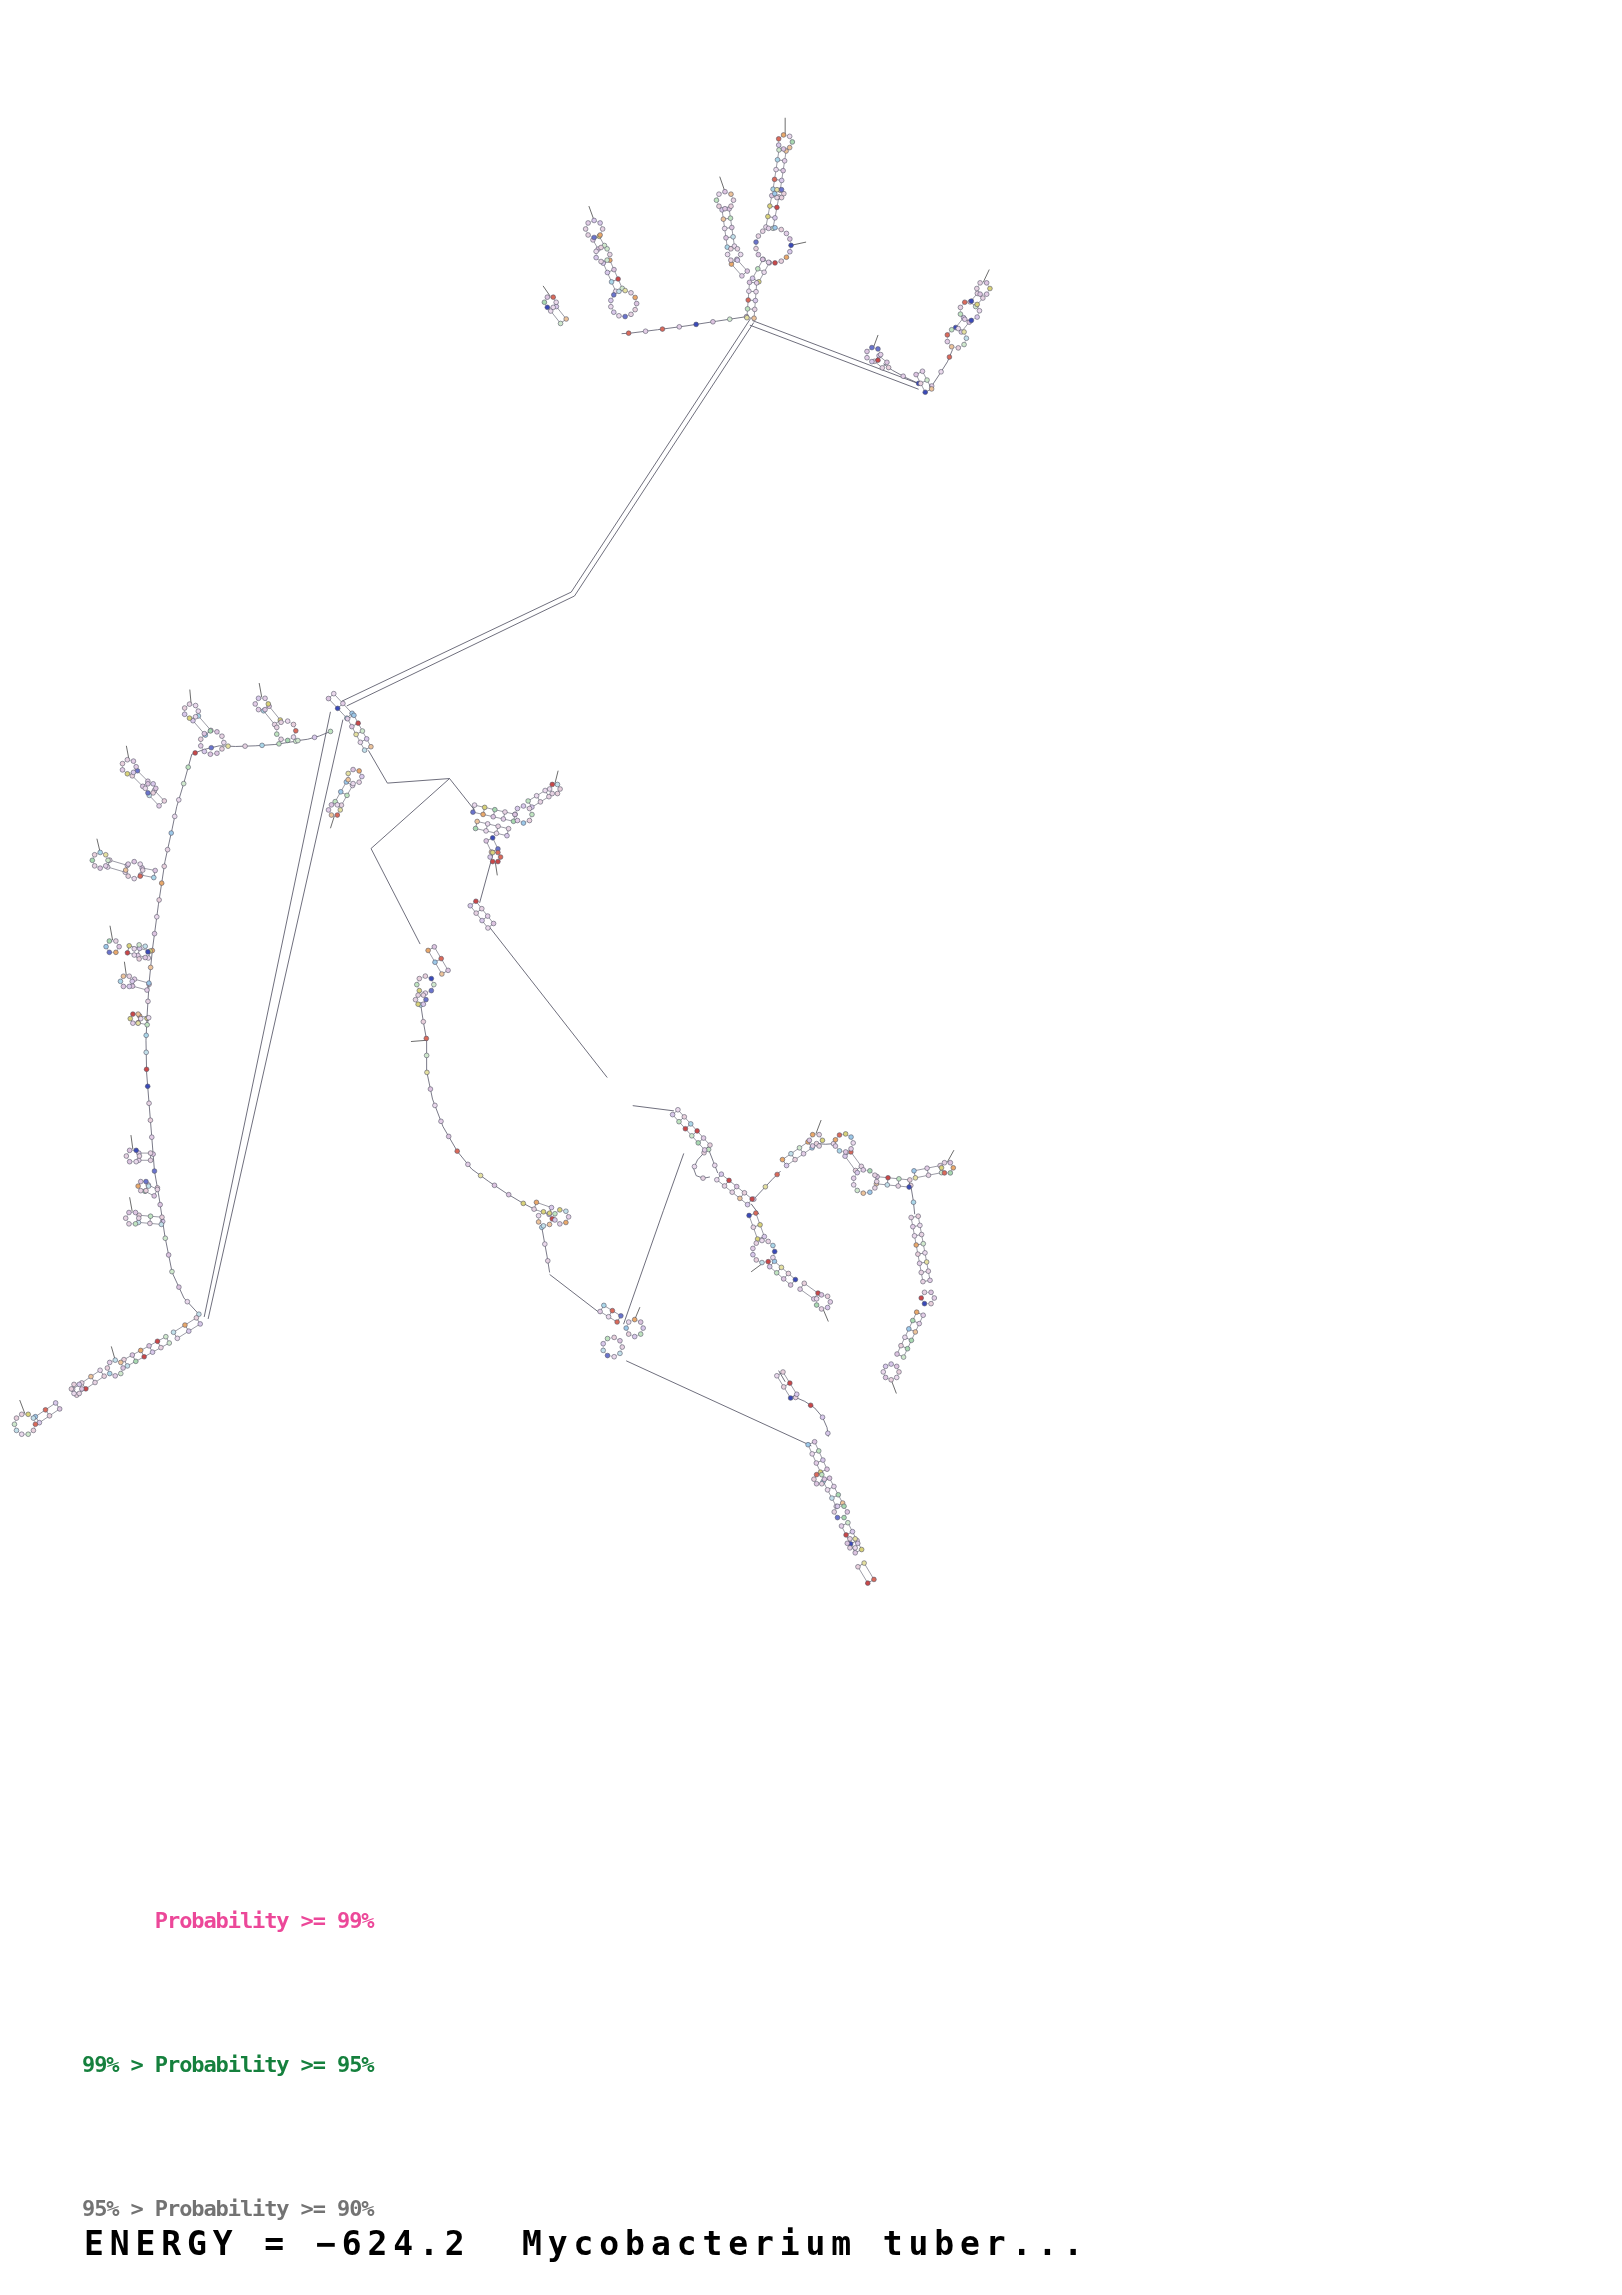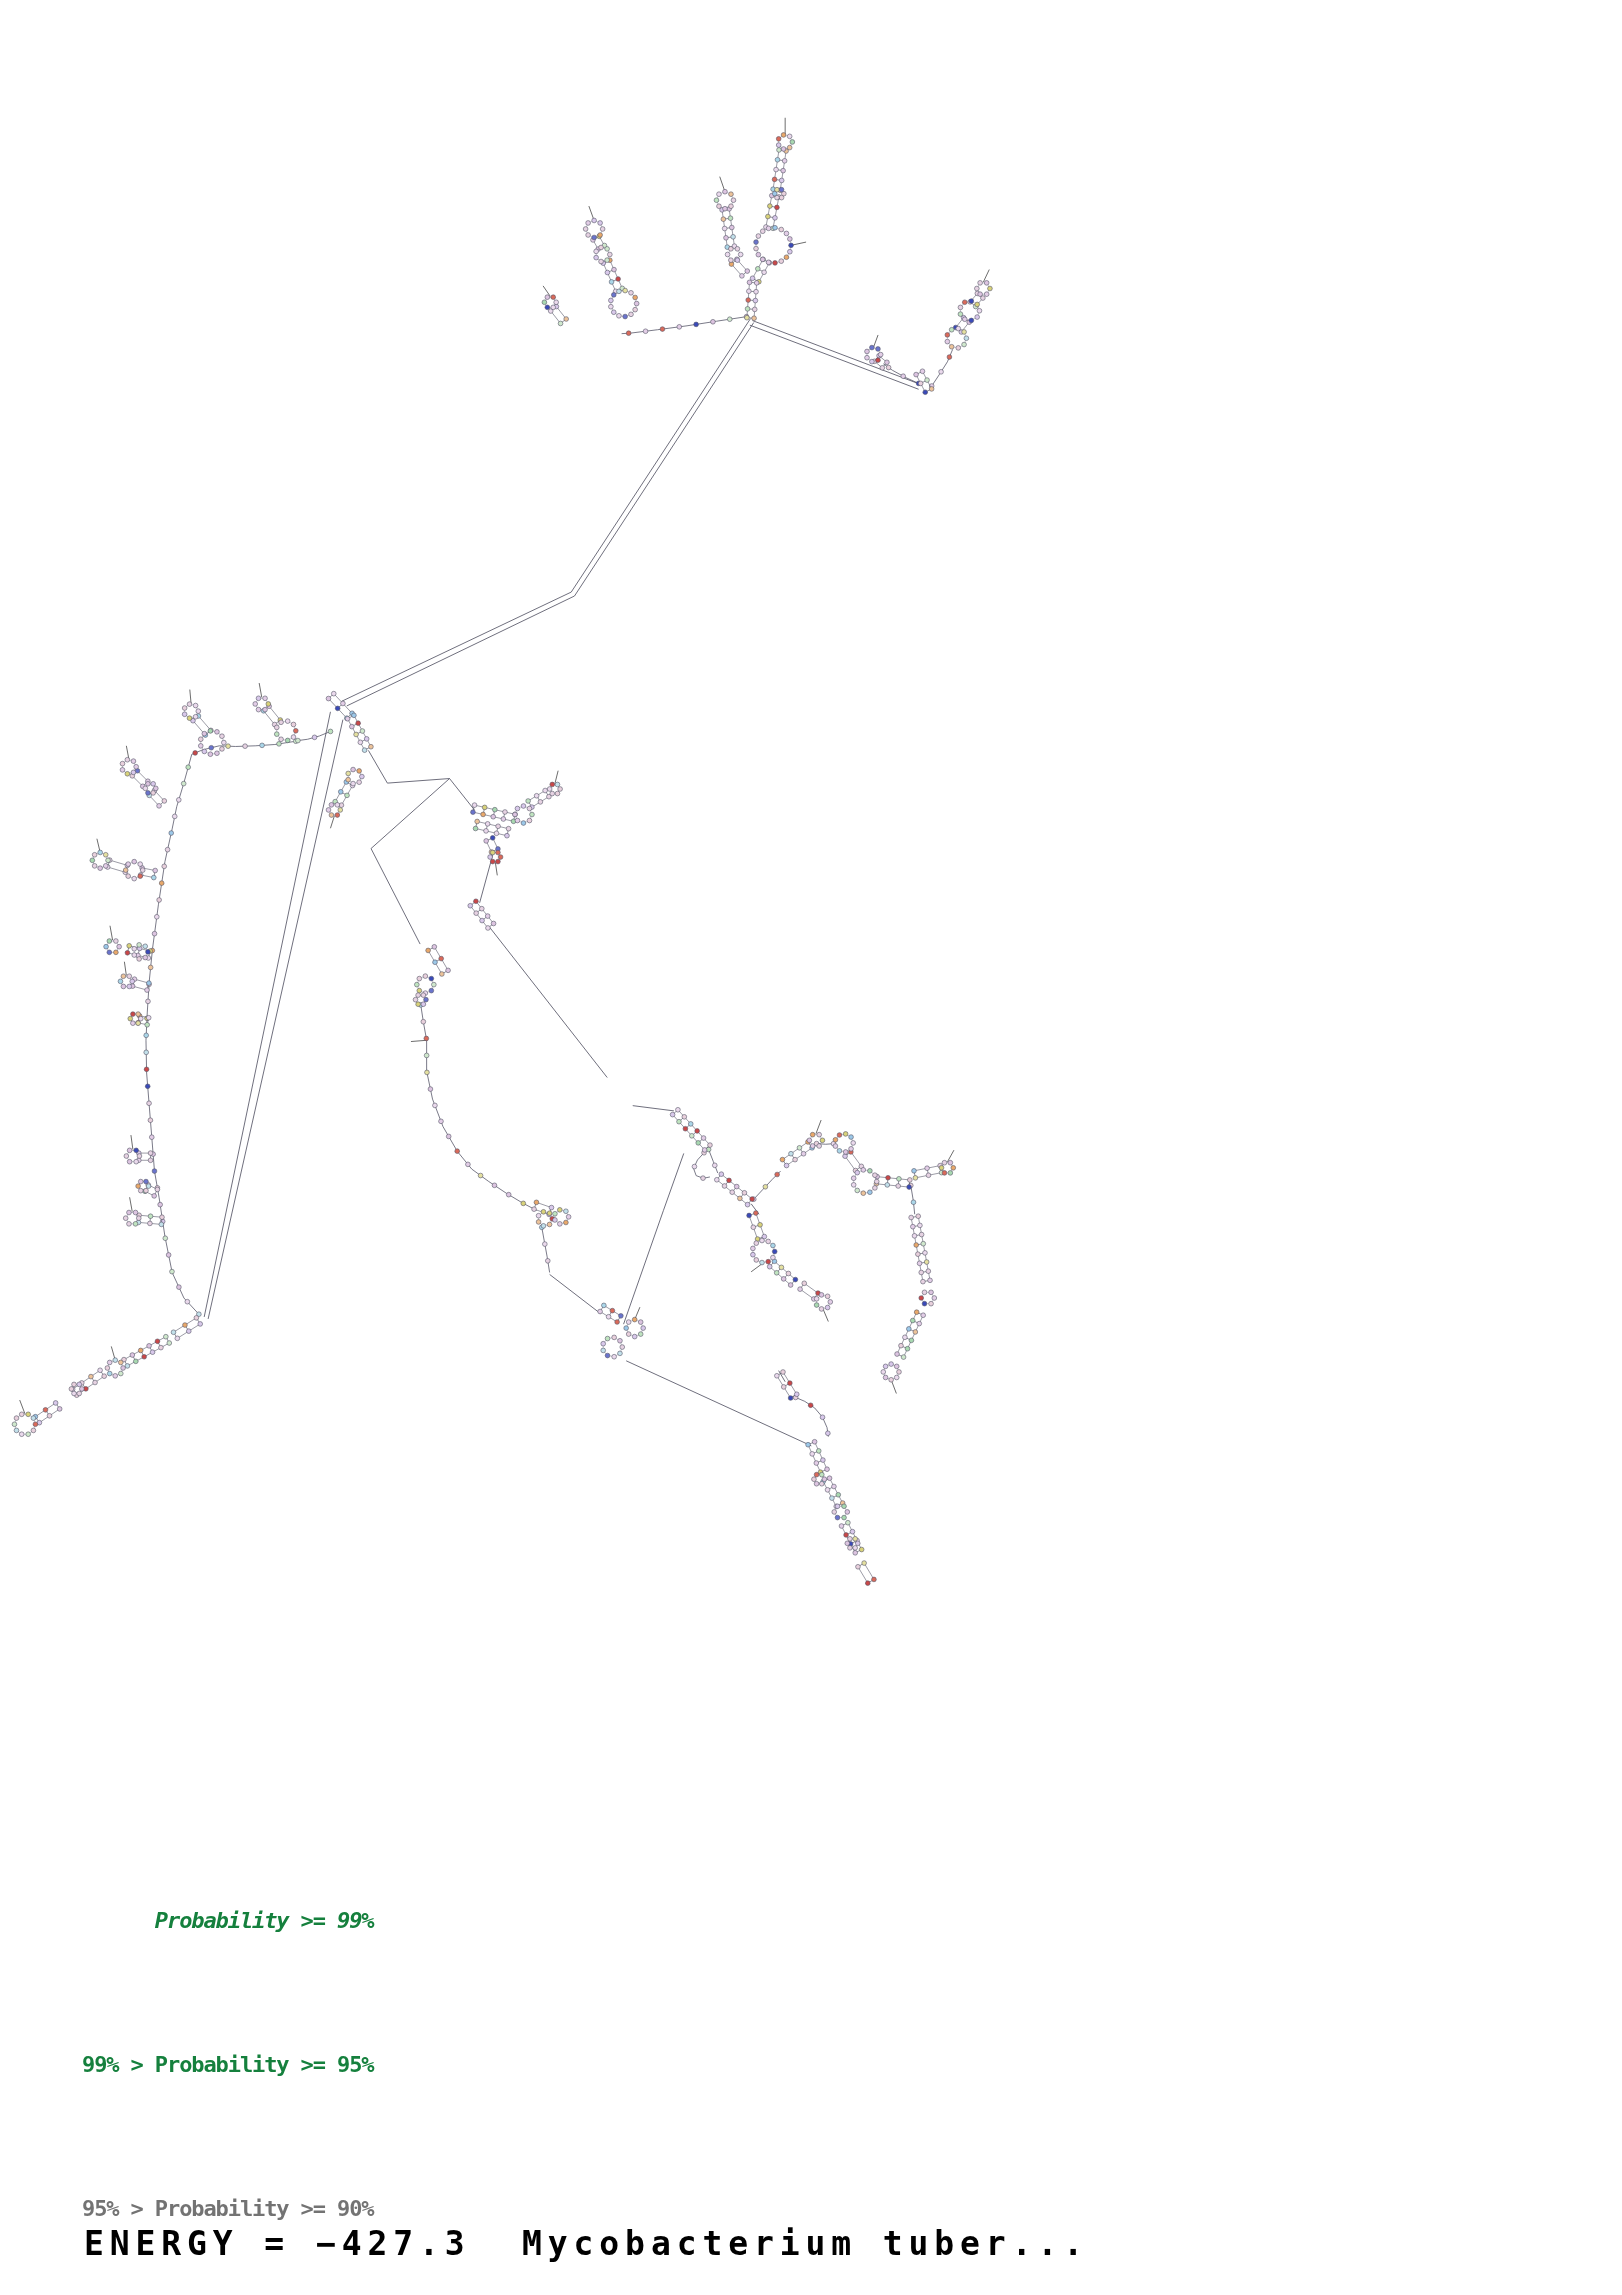--- a/index.html
+++ b/index.html
@@ -1283,24 +1283,24 @@
       <circle cx="1311" cy="2359" r="3.6" fill="#d8c8ea" stroke="#556" stroke-width="0.9"></circle>
       <circle cx="1307" cy="2365.9282032302754" r="3.6" fill="#ead9ec" stroke="#556" stroke-width="0.9"></circle>
       <circle cx="1299" cy="2365.9282032302754" r="3.6" fill="#e6d2e2" stroke="#556" stroke-width="0.9"></circle>
       <circle cx="1295" cy="2359" r="3.6" fill="#dcc4e0" stroke="#556" stroke-width="0.9"></circle>
       <circle cx="1299" cy="2352.0717967697246" r="3.6" fill="#e6d2e2" stroke="#556" stroke-width="0.9"></circle>
       <circle cx="1307" cy="2352.0717967697246" r="3.6" fill="#e4e0a0" stroke="#556" stroke-width="0.9"></circle>
     </svg>
 </div>
 
 <div id="legend">
-  <div style="color: #15803d; font-style: italic;">      Probability &gt;= 99%</div>
+  <div style="color: #ec4899;">      Probability &gt;= 99%</div>
   <div style="color: #15803d;">99% &gt; Probability &gt;= 95%</div>
   <div style="color: #737373;">95% &gt; Probability &gt;= 90%</div>
   
   
   
   
   
 </div>
 
-<div id="energy-line" style="color: rgb(0, 0, 0);">ENERGY = −427.3  Mycobacterium tuber...</div>
+<div id="energy-line" style="color: rgb(0, 0, 0);">ENERGY = −624.2  Mycobacterium tuber...</div>
 
 
 </body></html>

